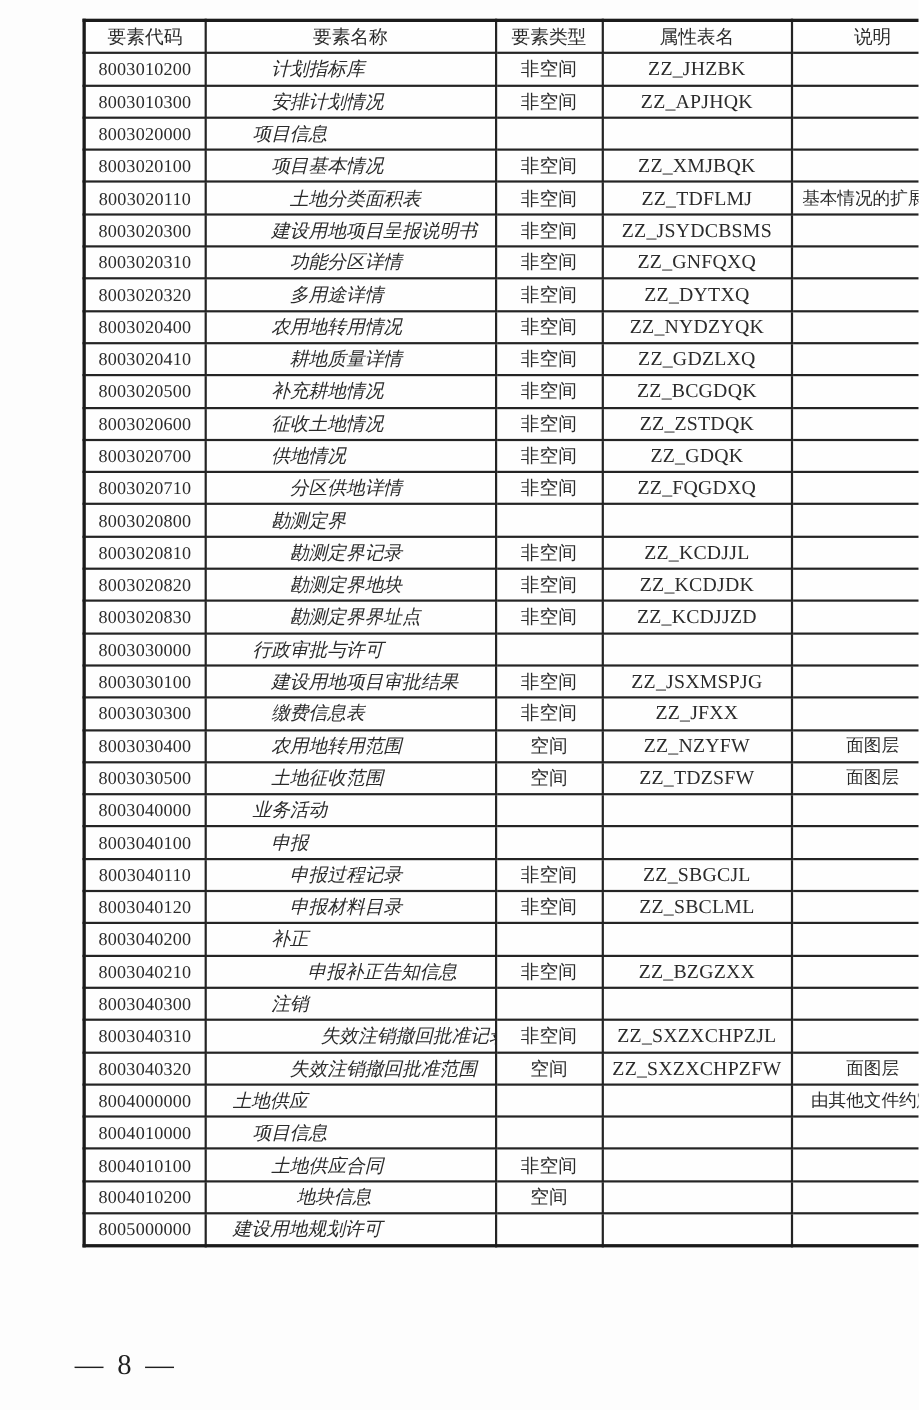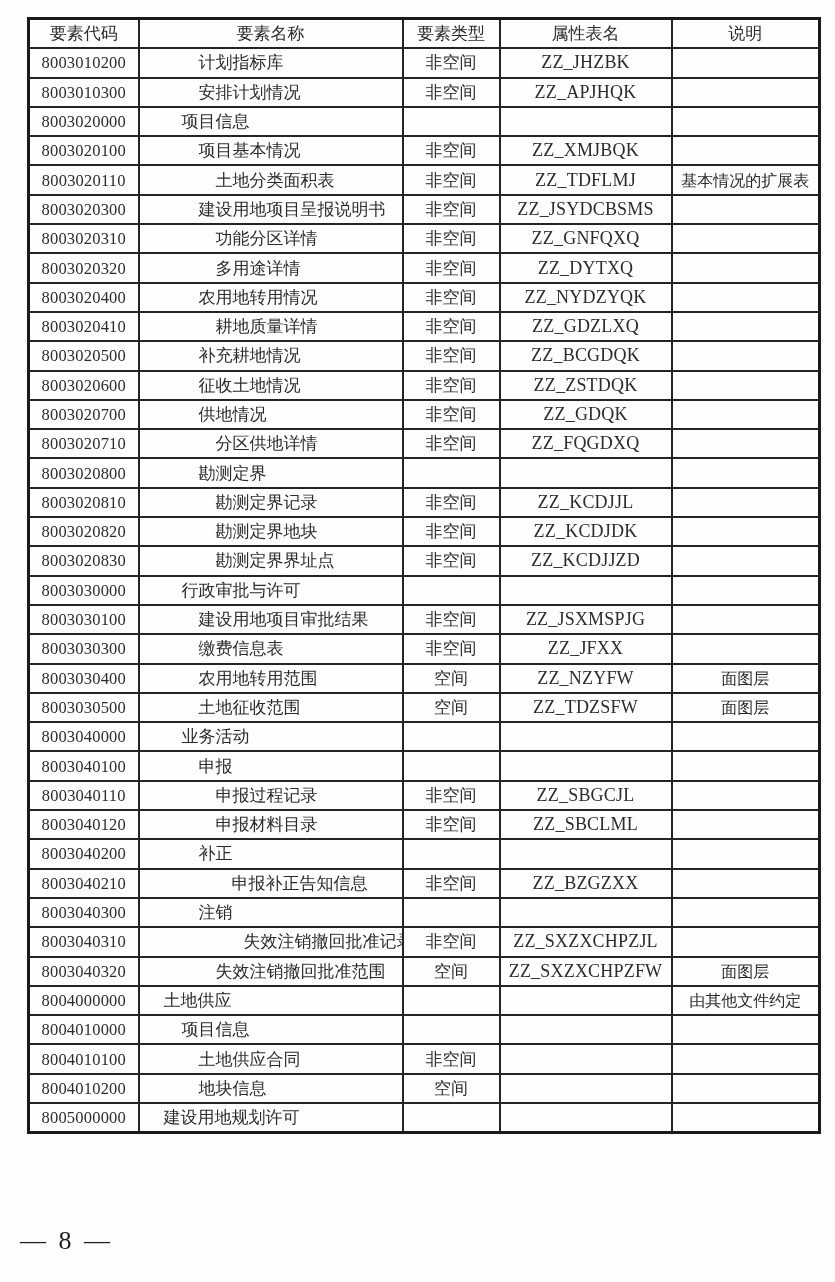--- a/index.html
+++ b/index.html
@@ -11,20 +11,21 @@
     width: 835px;
     height: 1282px;
     overflow: hidden;
     font-family: "Liberation Serif", "DejaVu Serif", serif;
     color: #272727;
   }
   .sheet {
     position: relative;
     width: 701px;
     height: 1282px;
+    margin-left: 48px;
   }
   table.element-table {
     position: absolute;
     left: 27px;
     top: 17px;
     width: 791px;
     border-collapse: collapse;
     table-layout: fixed;
     border: 3px solid #1b1b1b;
     background: #fefefe;
@@ -40,20 +41,21 @@
     overflow: hidden;
     line-height: 27px;
     color: #2b2b2b;
   }
   td.code {
     font-size: 16.5px;
     letter-spacing: 0.2px;
   }
   td.name {
     text-align: left;
+    font-style: italic;
   }
   td.attr {
     font-size: 18px;
     letter-spacing: 0.2px;
   }
   td.note {
     font-size: 16px;
   }
   .page-number {
     position: absolute;
@@ -327,21 +329,21 @@
         </tr>
         <tr>
           <td class="code">8004010100</td>
           <td class="name" style="padding-left: 59px;">土地供应合同</td>
           <td class="type">非空间</td>
           <td class="attr"></td>
           <td class="note"></td>
         </tr>
         <tr>
           <td class="code">8004010200</td>
-          <td class="name" style="padding-left: 59px;">地块信息</td>
+          <td class="name" style="padding-left: 82px;">地块信息</td>
           <td class="type">空间</td>
           <td class="attr"></td>
           <td class="note"></td>
         </tr>
         <tr>
           <td class="code">8005000000</td>
           <td class="name" style="padding-left: 24px;">建设用地规划许可</td>
           <td class="type"></td>
           <td class="attr"></td>
           <td class="note"></td>

